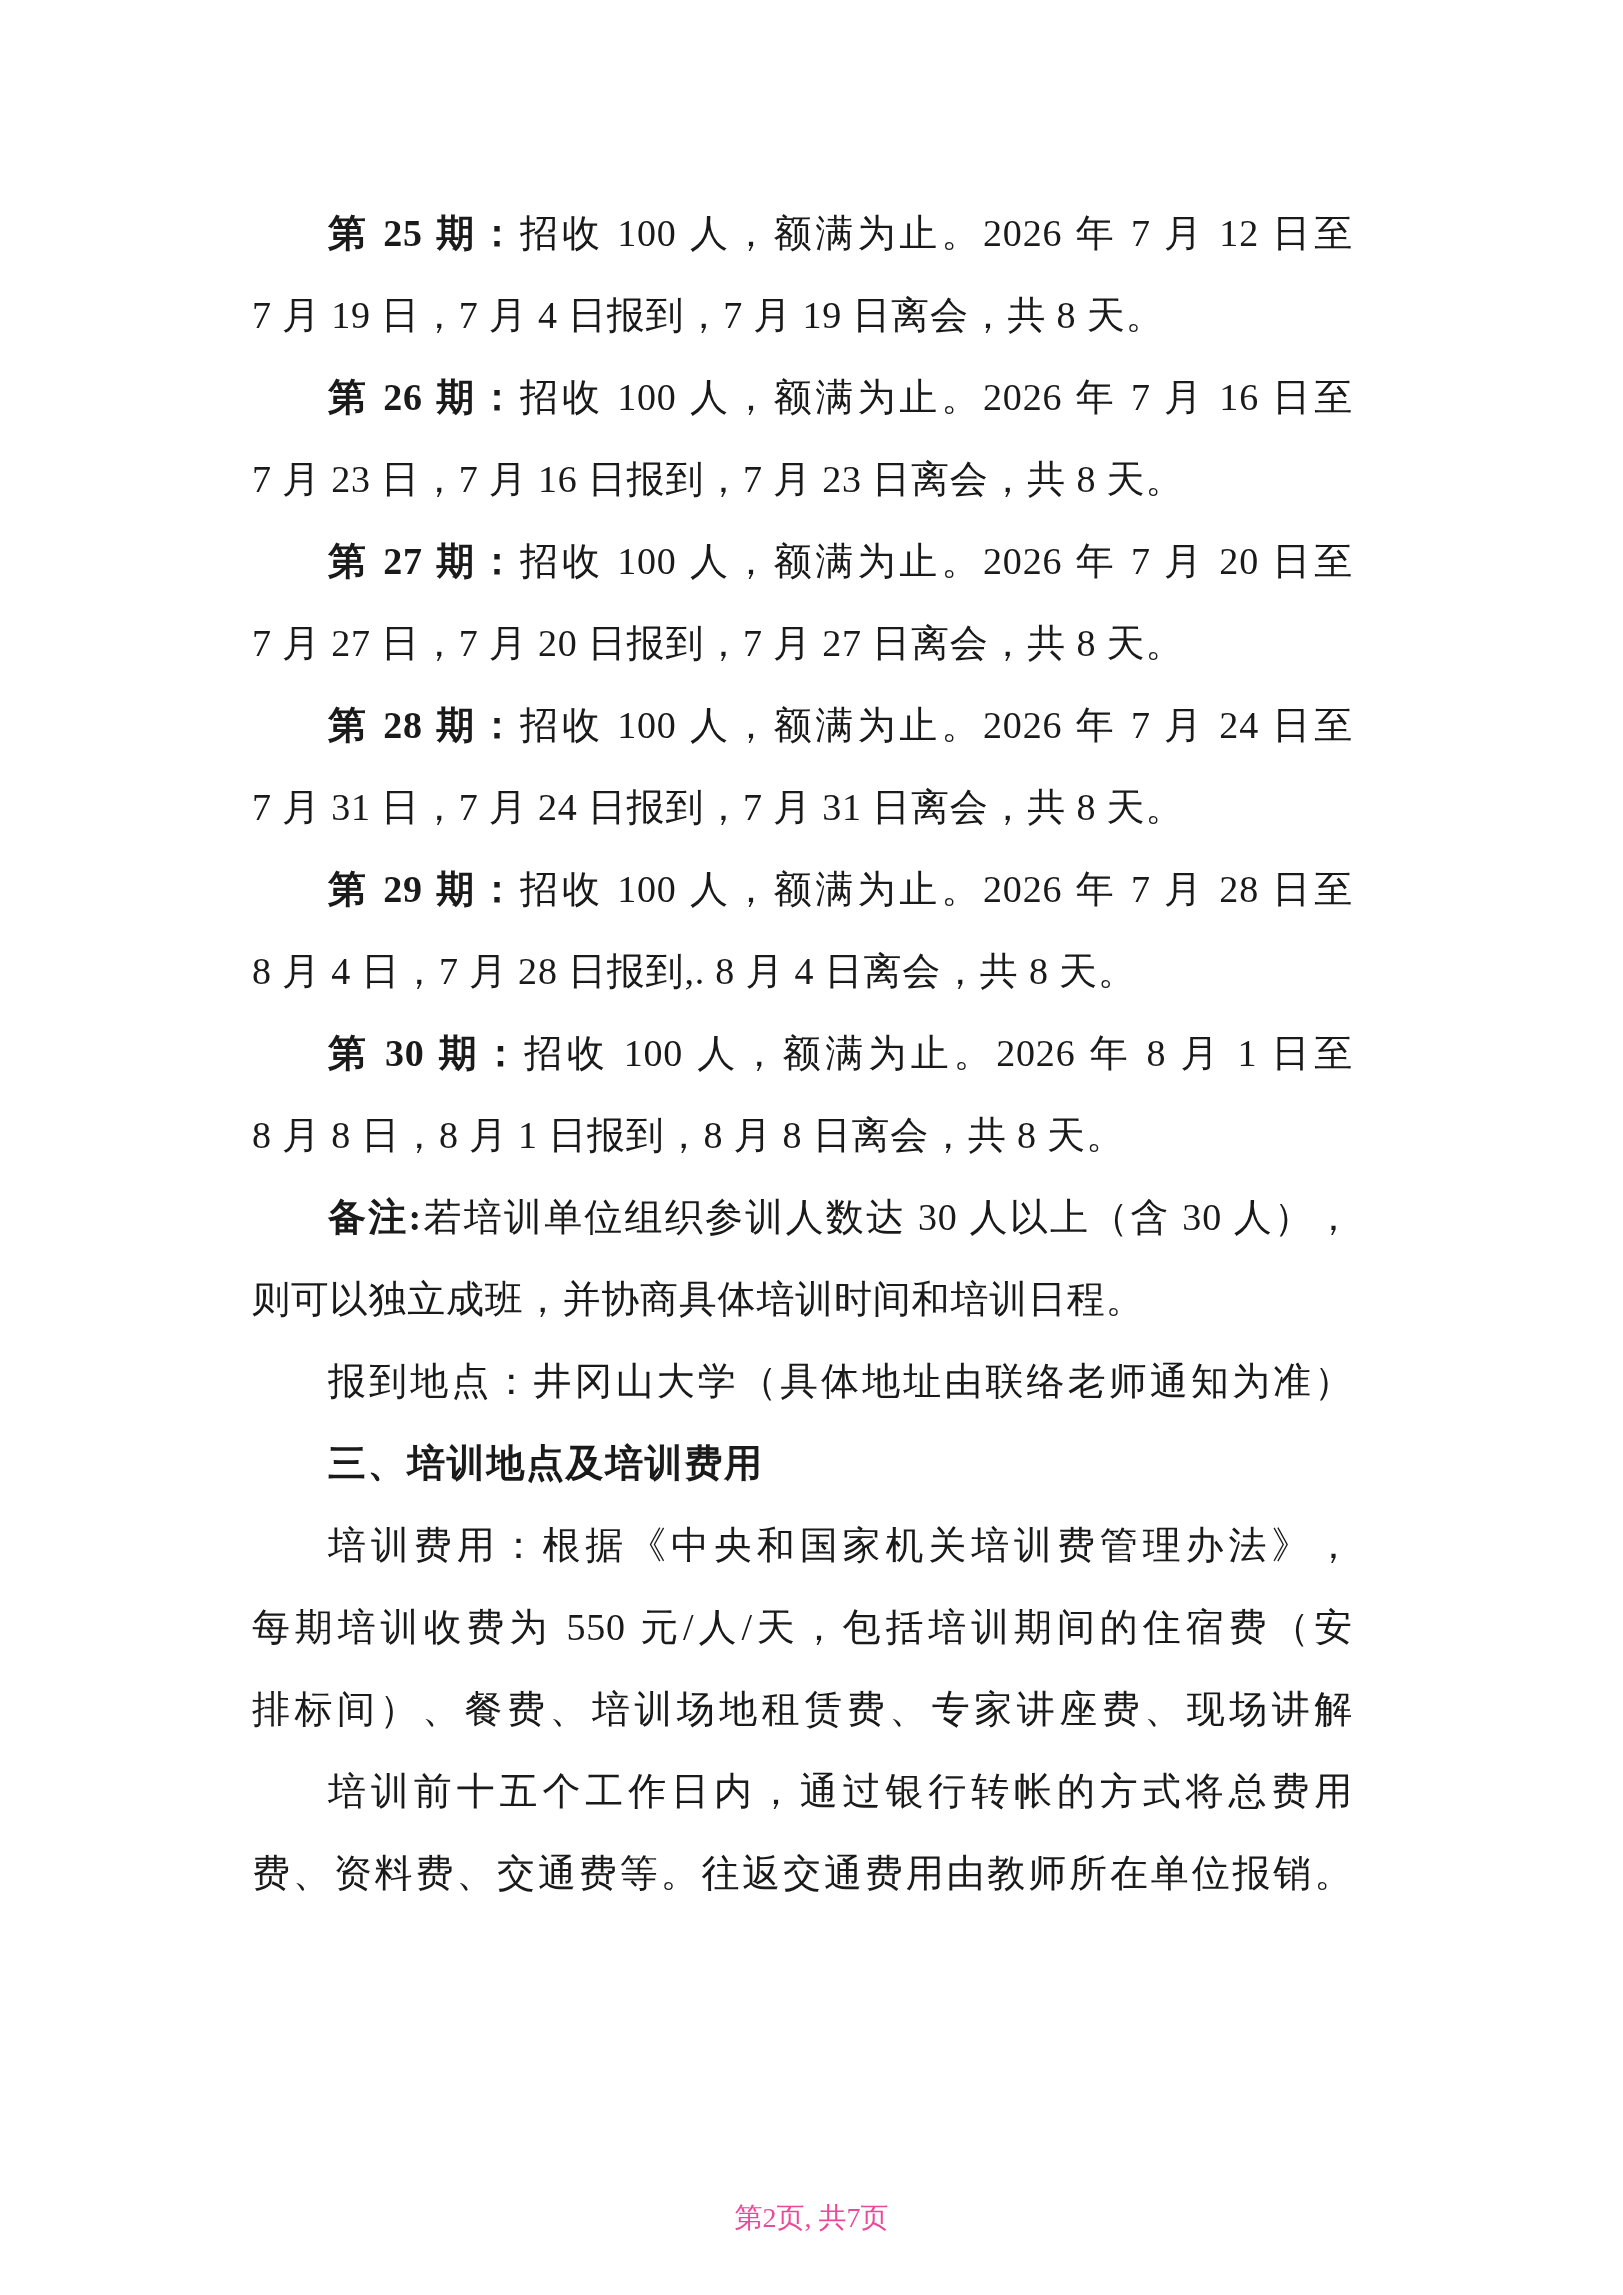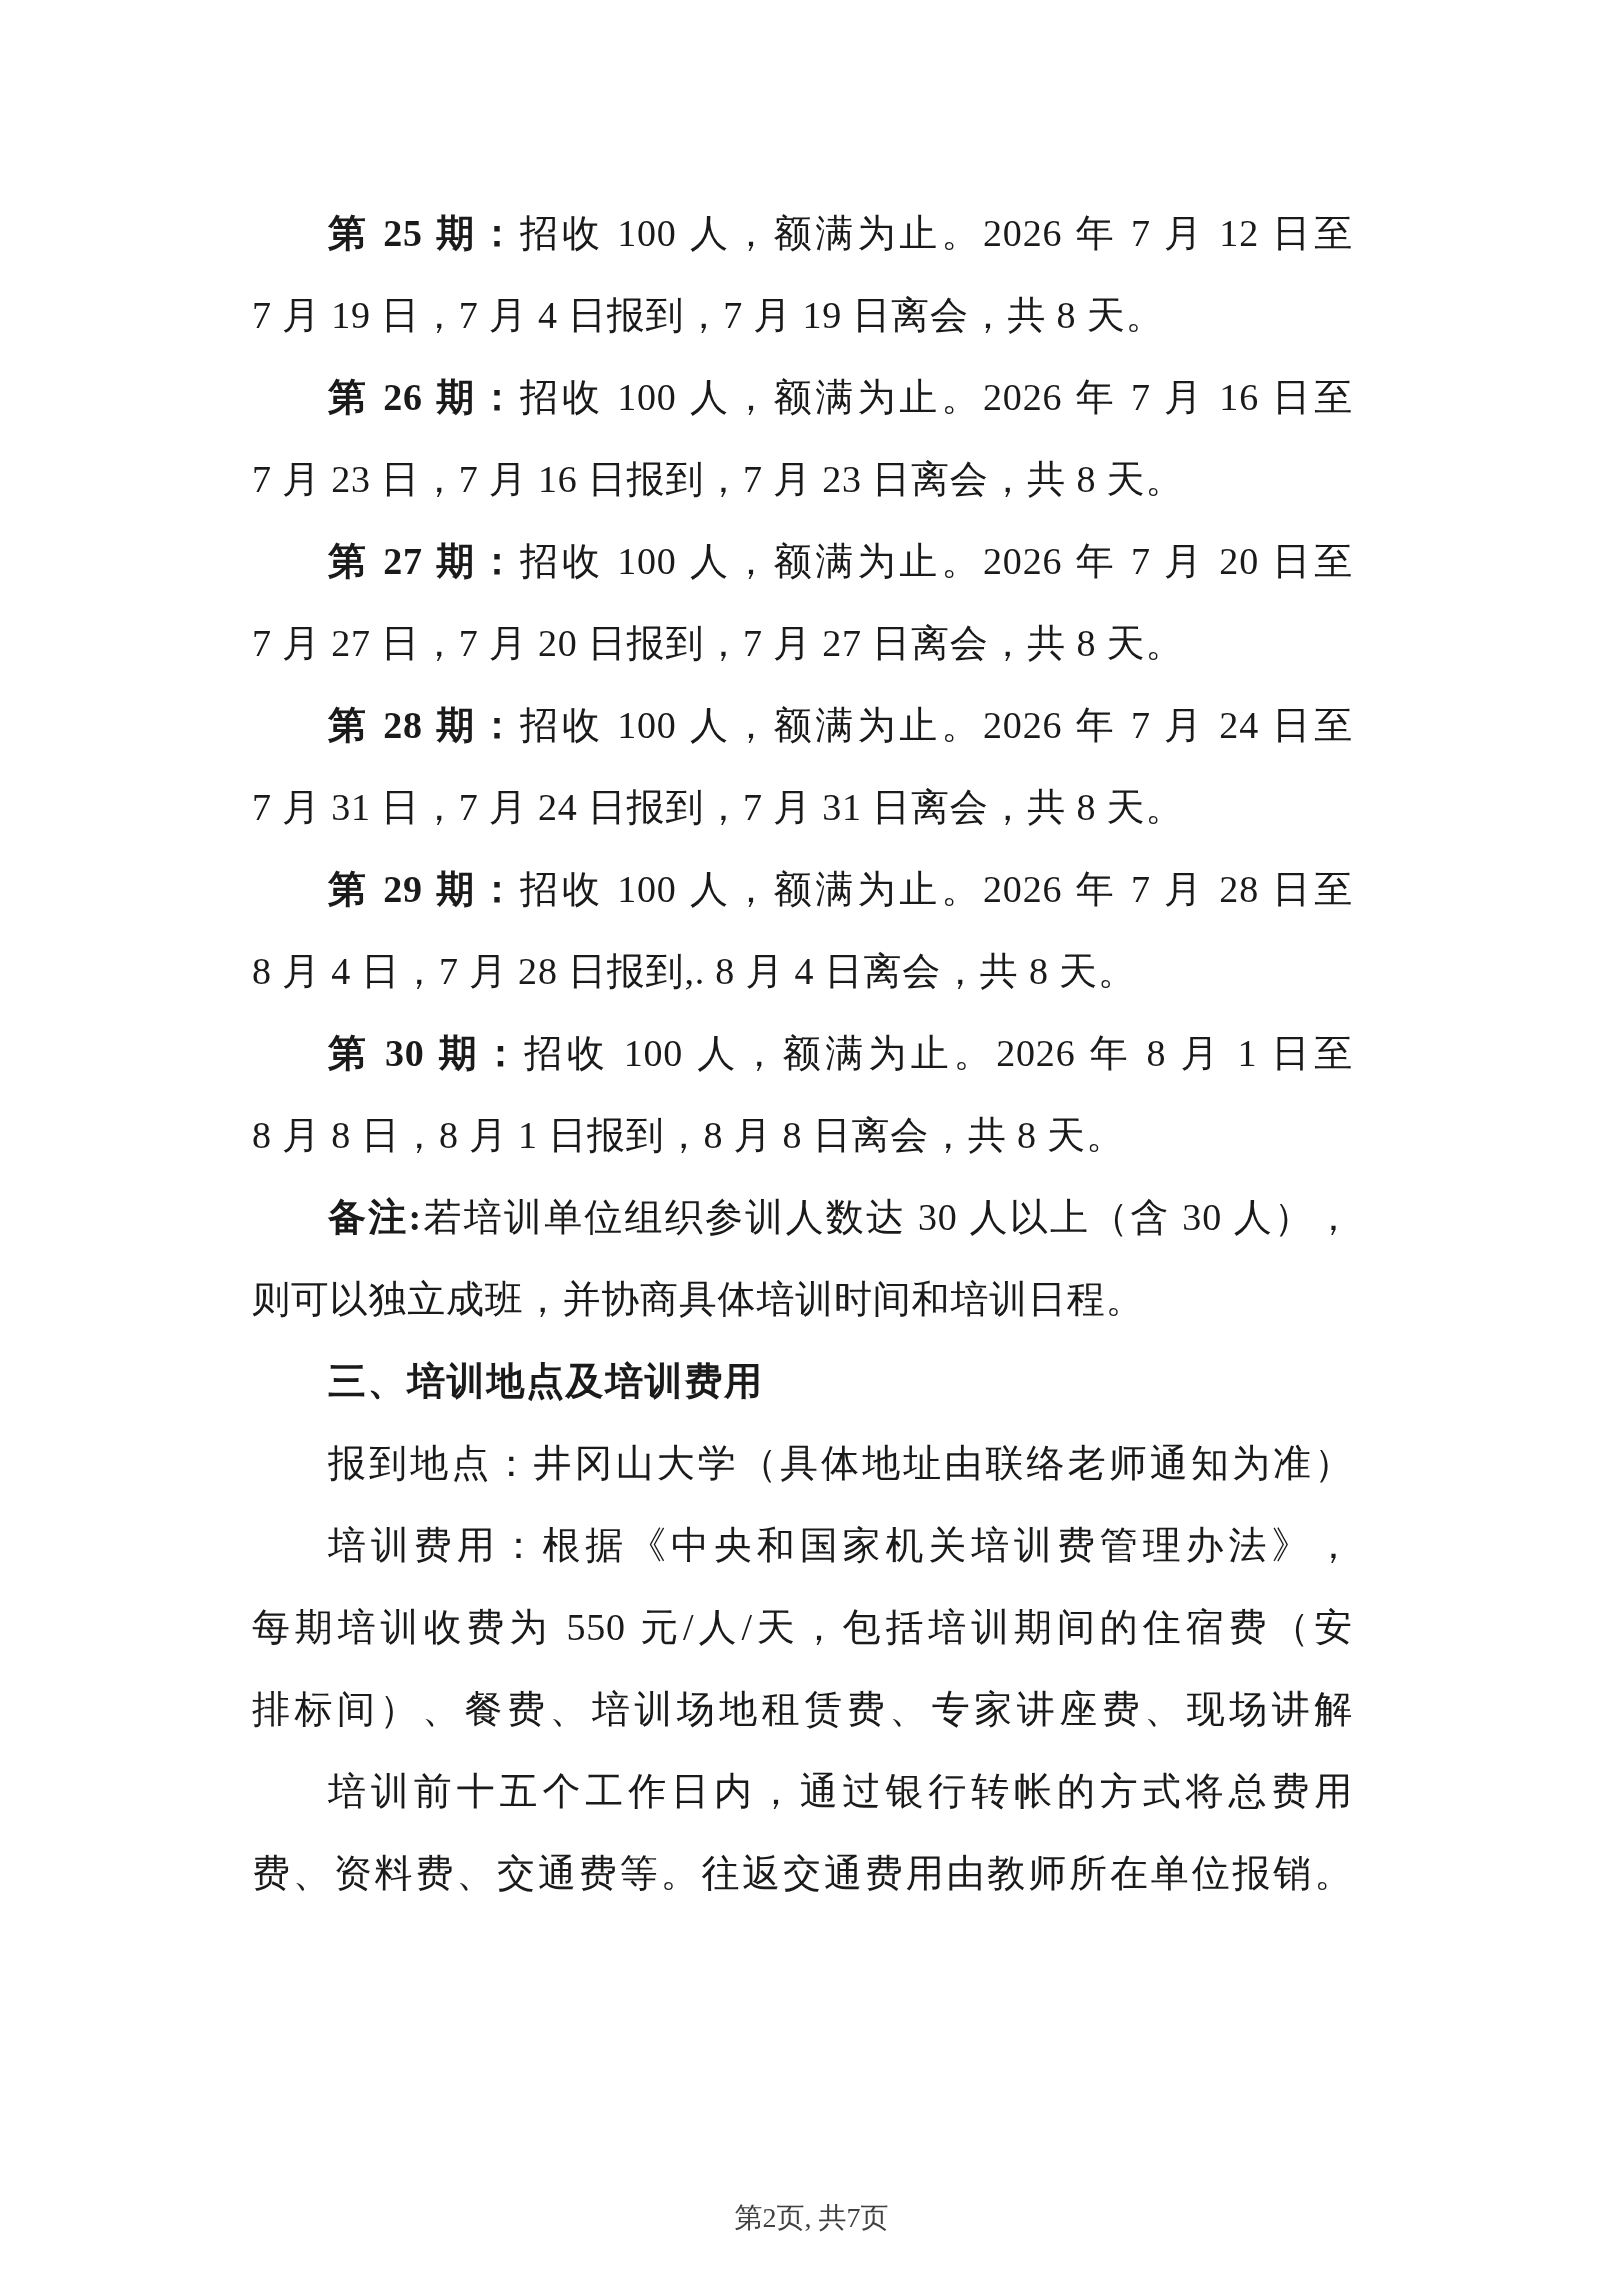--- a/index.html
+++ b/index.html
@@ -41,21 +41,21 @@
   .heading { font-weight: bold; letter-spacing: 1.6px; }
   .footer {
     position: absolute;
     left: 0;
     top: 2189px;
     width: 1623px;
     height: 57px;
     line-height: 57px;
     text-align: center;
     font-size: 28px;
-    color: #404040;
+    color: #ec4899;
   }
 </style>
 </head>
 <body>
 
 <div class="page">
   <div class="doc">
 
     <div class="line indent justify"><b>第 25 期：</b><span>招收 100 人，额满为止。2026 年 7 月 12 日至</span></div>
     <div class="line"><span>7 月 19 日，7 月 4 日报到，7 月 19 日离会，共 8 天。</span></div>
@@ -71,23 +71,23 @@
 
     <div class="line indent justify"><b>第 29 期：</b><span>招收 100 人，额满为止。2026 年 7 月 28 日至</span></div>
     <div class="line"><span>8 月 4 日，7 月 28 日报到,. 8 月 4 日离会，共 8 天。</span></div>
 
     <div class="line indent justify"><b>第 30 期：</b><span>招收 100 人，额满为止。2026 年 8 月 1 日至</span></div>
     <div class="line"><span>8 月 8 日，8 月 1 日报到，8 月 8 日离会，共 8 天。</span></div>
 
     <div class="line indent justify"><b>备注:</b><span>若培训单位组织参训人数达 30 人以上（含 30 人），</span></div>
     <div class="line"><span>则可以独立成班，并协商具体培训时间和培训日程。</span></div>
 
+    <div class="line indent justify"><span>报到地点：井冈山大学（具体地址由联络老师通知为准）</span></div>
+
     <div class="line indent heading"><span>三、培训地点及培训费用</span></div>
-
-    <div class="line indent justify"><span>报到地点：井冈山大学（具体地址由联络老师通知为准）</span></div>
 
     <div class="line indent justify"><span>培训费用：根据《中央和国家机关培训费管理办法》，</span></div>
     <div class="line justify"><span>每期培训收费为 550 元/人/天，包括培训期间的住宿费（安</span></div>
     <div class="line justify"><span>排标间）、餐费、培训场地租赁费、专家讲座费、现场讲解</span></div>
     <div class="line indent justify"><span>培训前十五个工作日内，通过银行转帐的方式将总费用</span></div>
 
     <div class="line justify"><span>费、资料费、交通费等。往返交通费用由教师所在单位报销。</span></div>
 
 
   </div>

